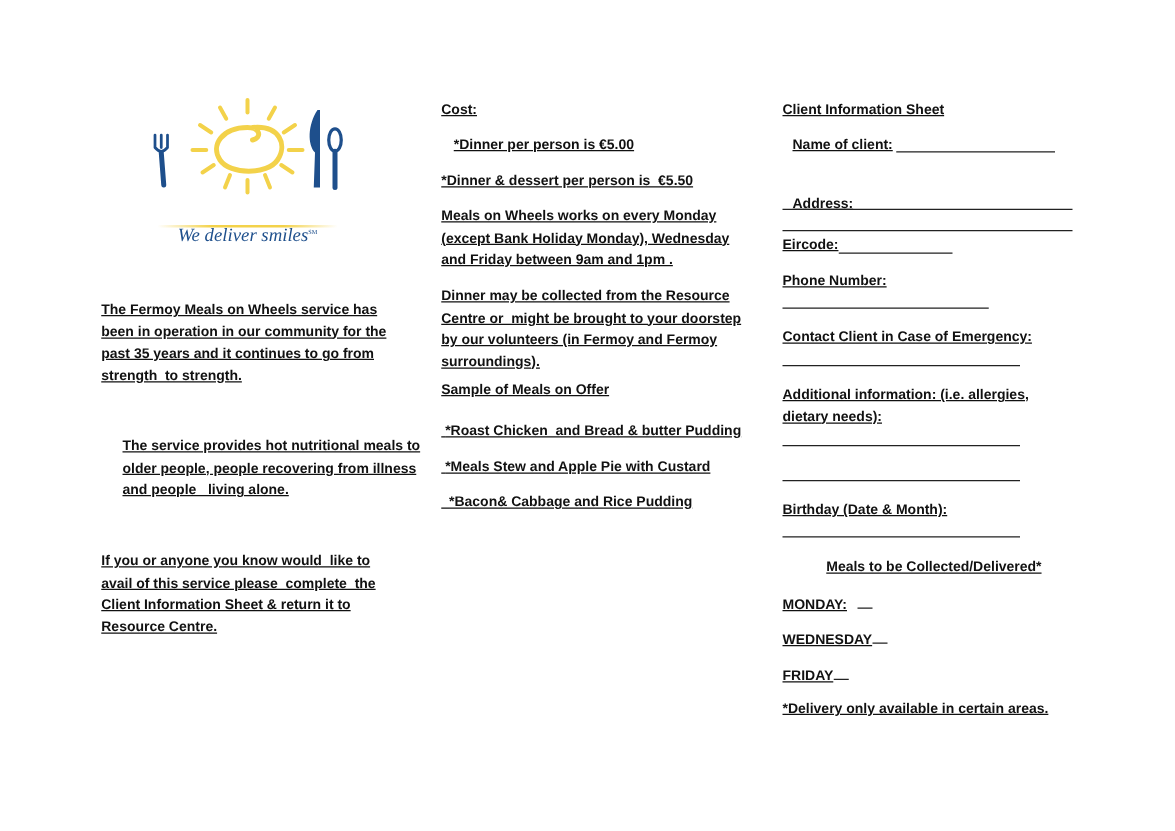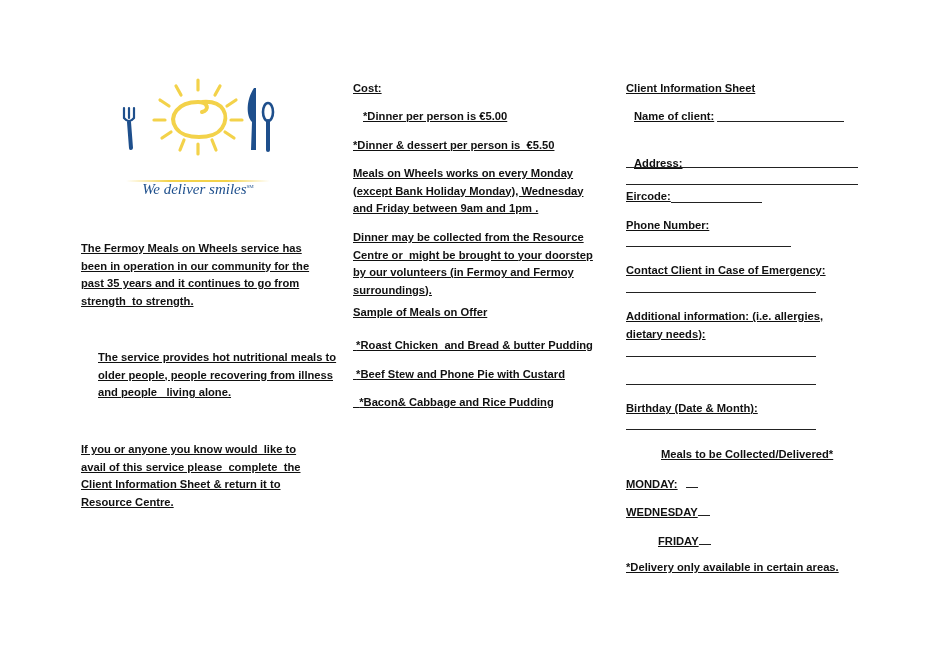--- a/index.html
+++ b/index.html
@@ -76,21 +76,21 @@
   <p class="txt" style="position:absolute;left:353px;top:137px;">*Dinner &amp; dessert per person is  €5.50</p>
   <p class="txt" style="position:absolute;left:353px;top:165px;">Meals on Wheels works on every Monday
 (except Bank Holiday Monday), Wednesday
 and Friday between 9am and 1pm .</p>
   <p class="txt" style="position:absolute;left:353px;top:229px;">Dinner may be collected from the Resource
 Centre or  might be brought to your doorstep
 by our volunteers (in Fermoy and Fermoy
 surroundings).</p>
   <p class="txt" style="position:absolute;left:353px;top:304px;">Sample of Meals on Offer</p>
   <p class="txt" style="position:absolute;left:353px;top:337px;"> *Roast Chicken  and Bread &amp; butter Pudding</p>
-  <p class="txt" style="position:absolute;left:353px;top:366px;"> *Beef Stew and Phone Pie with Custard</p>
+  <p class="txt" style="position:absolute;left:353px;top:366px;"> *Meals Stew and Apple Pie with Custard</p>
   <p class="txt" style="position:absolute;left:353px;top:394px;">  *Bacon&amp; Cabbage and Rice Pudding</p>
 </div>
 
 <div>
   <p class="txt" style="position:absolute;left:626px;top:80px;width:232px;text-align:left;">Client Information Sheet</p>
 
   <p class="txt" style="position:absolute;left:634px;top:108px;text-align:center;">Name of client:</p>
   <div class="bar" style="left:717px;top:121px;width:127px;"></div>
 
   <p class="txt" style="position:absolute;left:634px;top:136px;margin-top:19px;">Address:</p>
@@ -116,18 +116,18 @@
 
   <p class="txt" style="position:absolute;left:629px;top:446px;padding-left:32px;">Meals to be Collected/Delivered*</p>
 
   <div style="position:absolute;left:626px;top:474px;">
     <span class="txt">MONDAY:</span>
     <span class="uline" style="width:12px;margin-left:4px;"></span>
   </div>
   <div style="position:absolute;left:626px;top:502px;text-align:right;">
     <span class="txt">WEDNESDAY</span><span class="uline" style="width:12px;"></span>
   </div>
-  <div style="position:absolute;left:626px;top:531px;margin-left:32px;">
+  <div style="position:absolute;left:626px;top:531px;">
     <span class="txt">FRIDAY</span><span class="uline" style="width:12px;"></span>
   </div>
 
   <p class="txt" style="position:absolute;left:626px;top:559px;">*Delivery only available in certain areas.</p>
 </div>
 
 </body></html>

